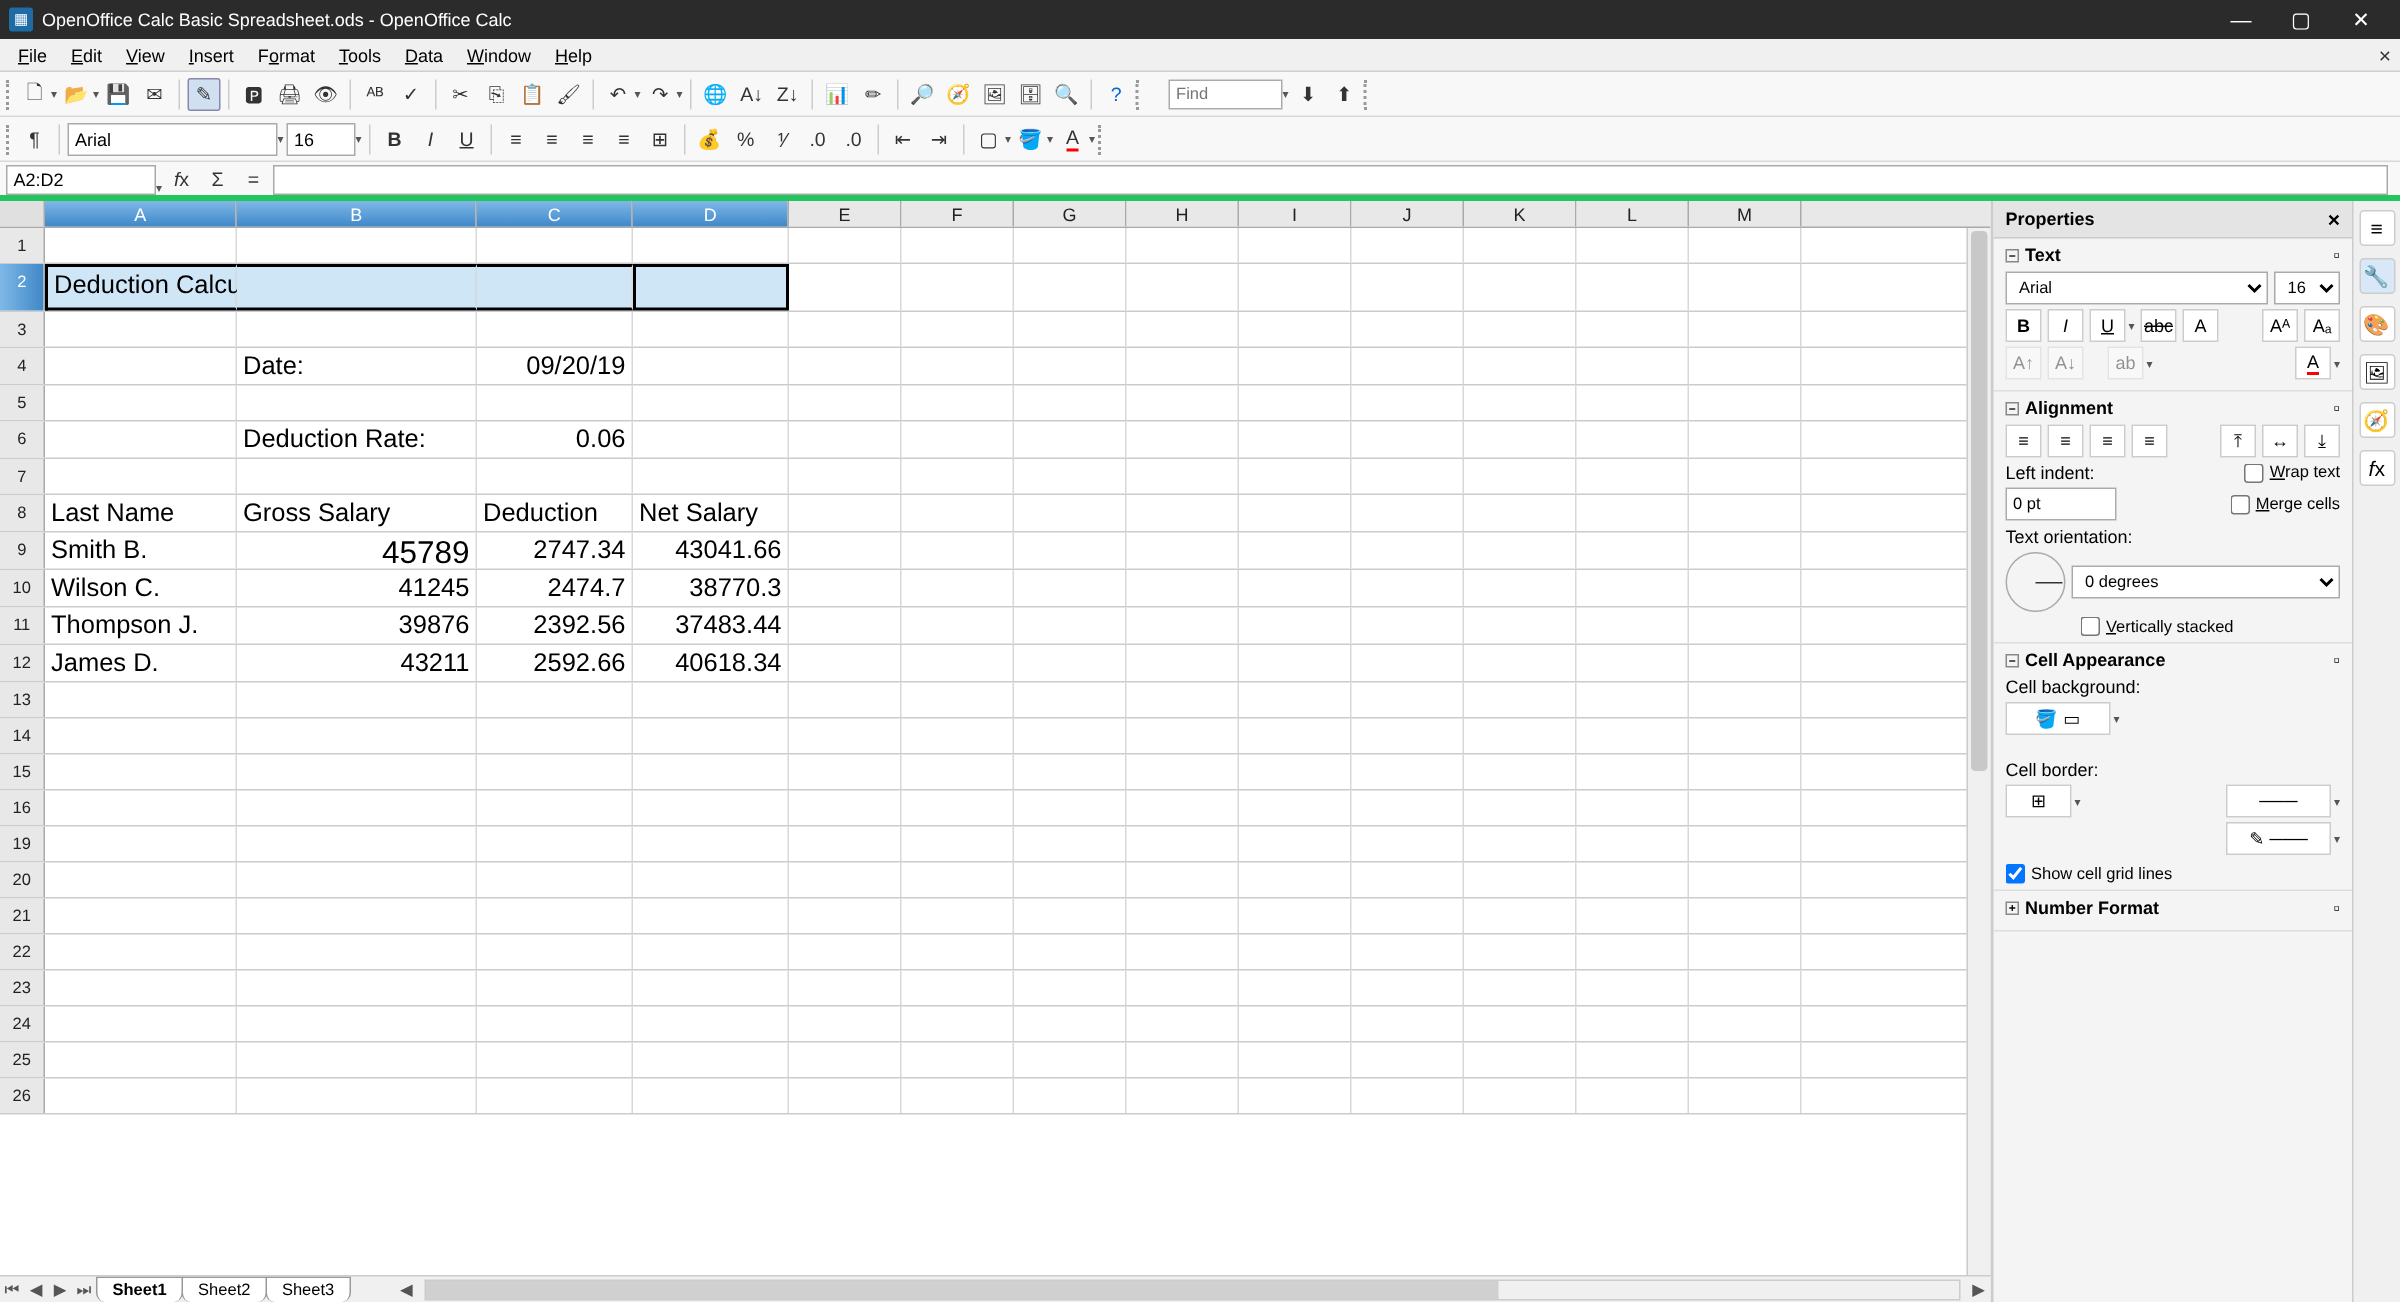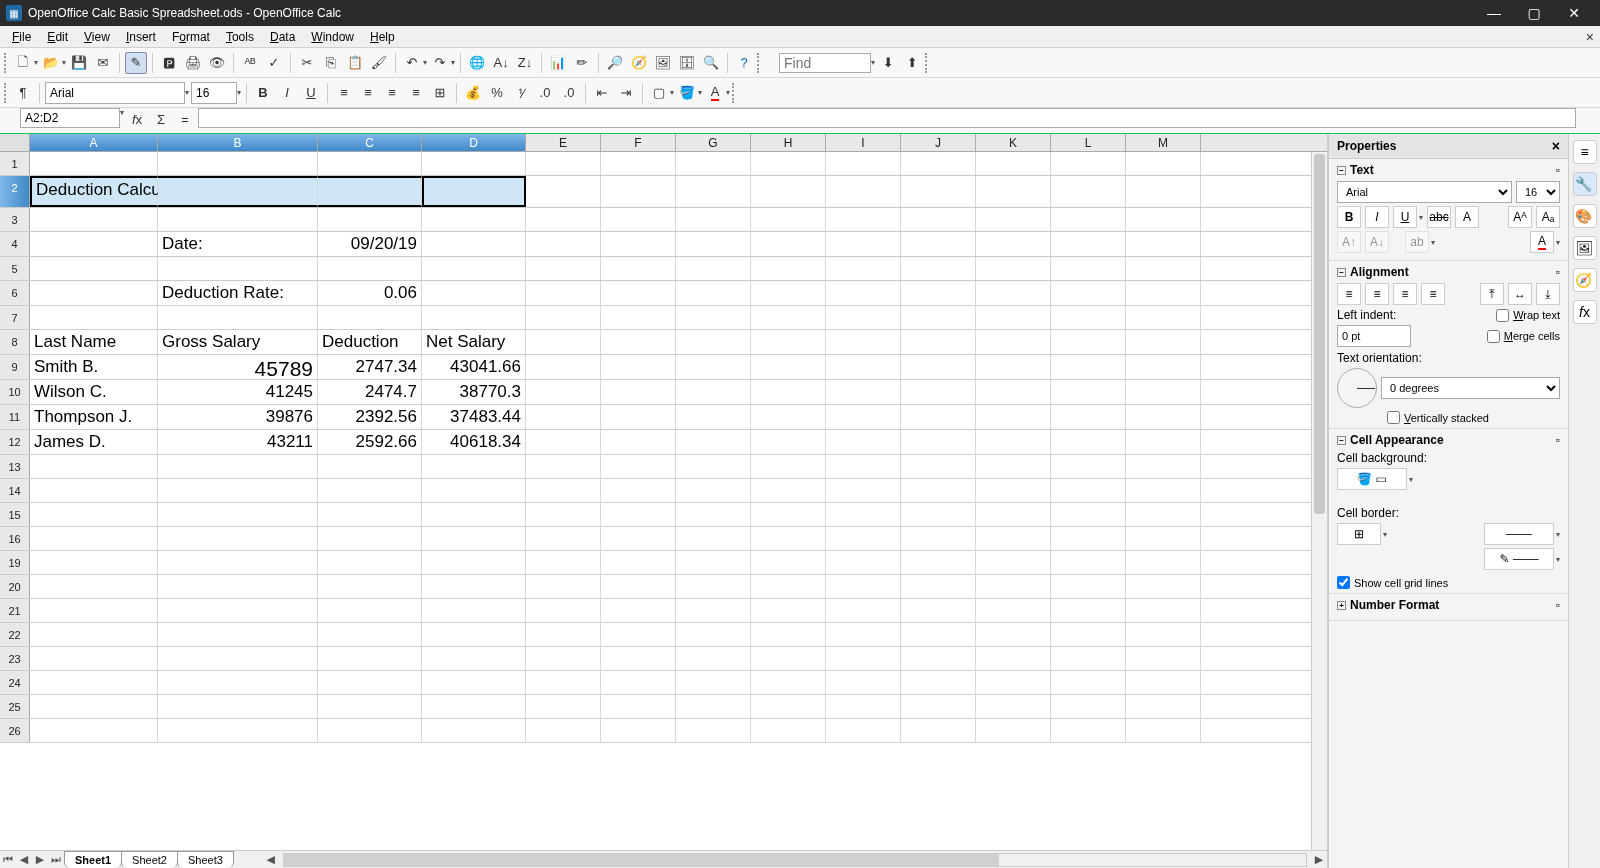--- a/index.html
+++ b/index.html
@@ -16,30 +16,30 @@
 .menubar .menu { padding: 2px 8px; }
 .menubar .menu u { text-decoration: underline; }
 .menubar .closex { position:absolute; right:6px; font-size:14px; color:#333;}
 
 
 .toolbar { background: #f8f8f8; height: 30px; display: flex; align-items: center; padding: 0 4px; border-bottom: 1px solid #d8d8d8; gap: 2px; }
 .tbtn { width: 22px; height: 22px; display: flex; align-items: center; justify-content: center; border: 1px solid transparent; border-radius: 2px; font-size: 13px; color: #333; }
 .tbtn.active { background: #d0e0f0; border-color: #88a; }
 .sep { width: 1px; height: 20px; background: #ccc; margin: 0 3px; }
 .drop { font-size: 8px; color: #555; margin-left: -2px; }
-.findbox { width: 92px; height: 20px; border: 1px solid #aaa; font-size: 14px; padding: 0 4px; color:#888;}
+.findbox { width: 76px; height: 20px; border: 1px solid #aaa; font-size: 11px; padding: 0 4px; color:#888;}
 .endhandle { width:6px; height:20px; border-left: 2px dotted #999;}
 
 
 .fmtbar { background: #f8f8f8; height: 30px; display: flex; align-items: center; padding: 0 4px; border-bottom: 1px solid #d8d8d8; gap: 2px; }
 .fontname { width: 140px; height: 22px; border: 1px solid #aaa; font-size: 12px; padding: 0 4px; background:#fff;}
 .fontsize { width: 46px; height: 22px; border: 1px solid #aaa; font-size: 12px; padding: 0 4px; background:#fff;}
 
 
-.formbar { background: #f8f8f8; height: 26px; display: flex; align-items: flex-start; padding: 0 20px; border-bottom: 1px solid #22c55e; gap: 2px; }
+.formbar { background: #f8f8f8; height: 26px; display: flex; align-items: flex-end; padding: 0 4px; border-bottom: 4px solid #22c55e; gap: 2px; }
 .cellref { width: 100px; height: 20px; border: 1px solid #aaa; font-size: 12px; padding: 0 4px; background:#fff;}
 .formula-input { flex: 1; height: 20px; border: 1px solid #aaa; font-size: 12px; padding: 0 4px; background:#fff; margin-right:4px;}
 
 
 .main { display: flex; height: 734px; }
 .sheet-area { flex: 1; display: flex; flex-direction: column; border-right: 1px solid #ccc;}
 .sidebar { width: 240px; background: #f4f4f4; border-left: 1px solid #ccc; display: flex; flex-direction: column; font-size: 12px; overflow:hidden;}
 .tabstrip { width: 32px; background: #f0f0f0; border-left: 1px solid #ccc; display:flex; flex-direction:column; align-items:center; padding-top:6px; gap:8px;}
 .tabstrip .ticon { width:24px; height:24px; border:1px solid #ccc; border-radius:3px; background:#fff; display:flex; align-items:center; justify-content:center; font-size:14px;}
 

